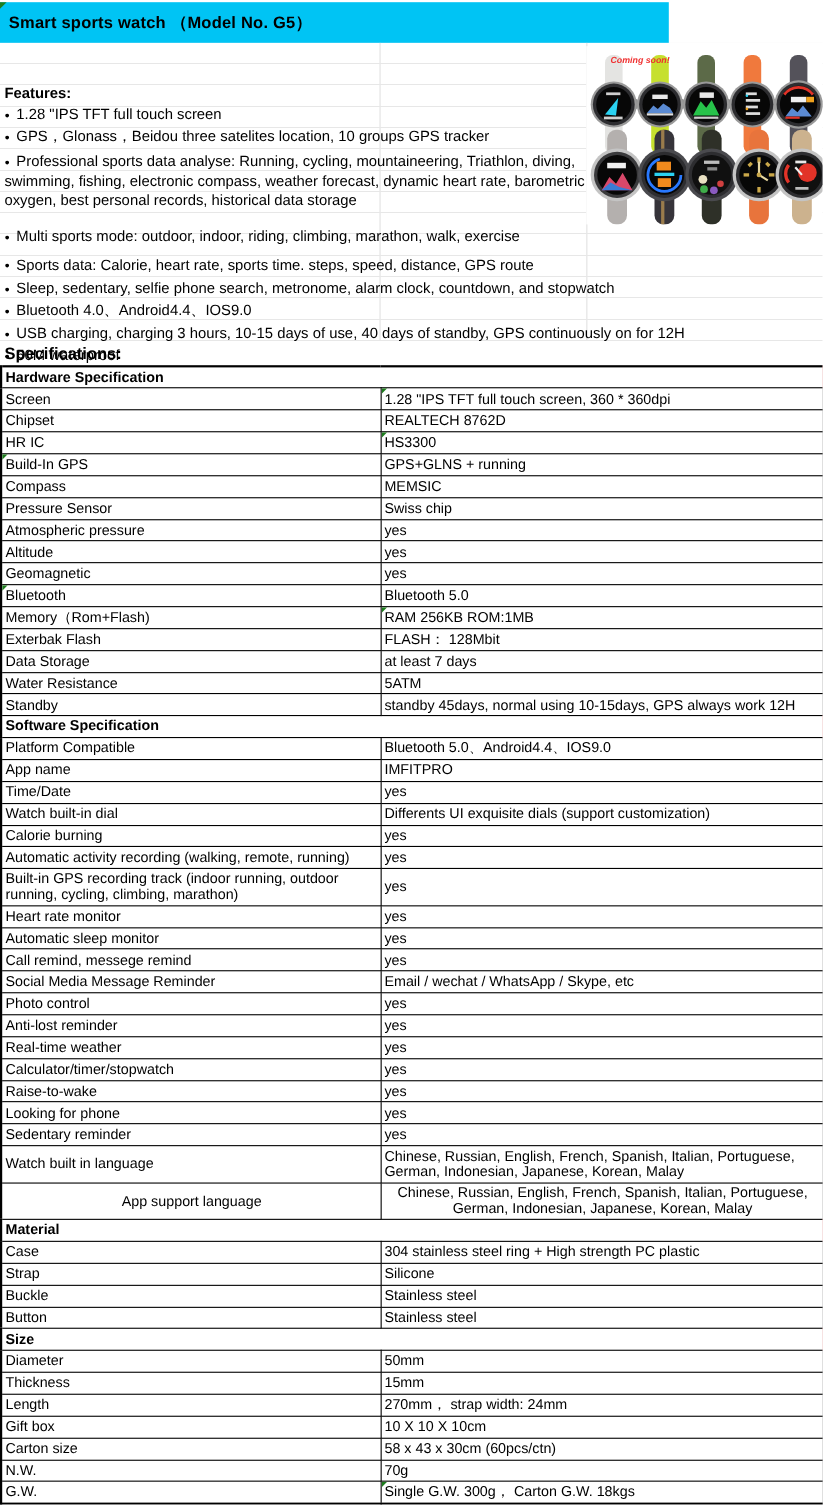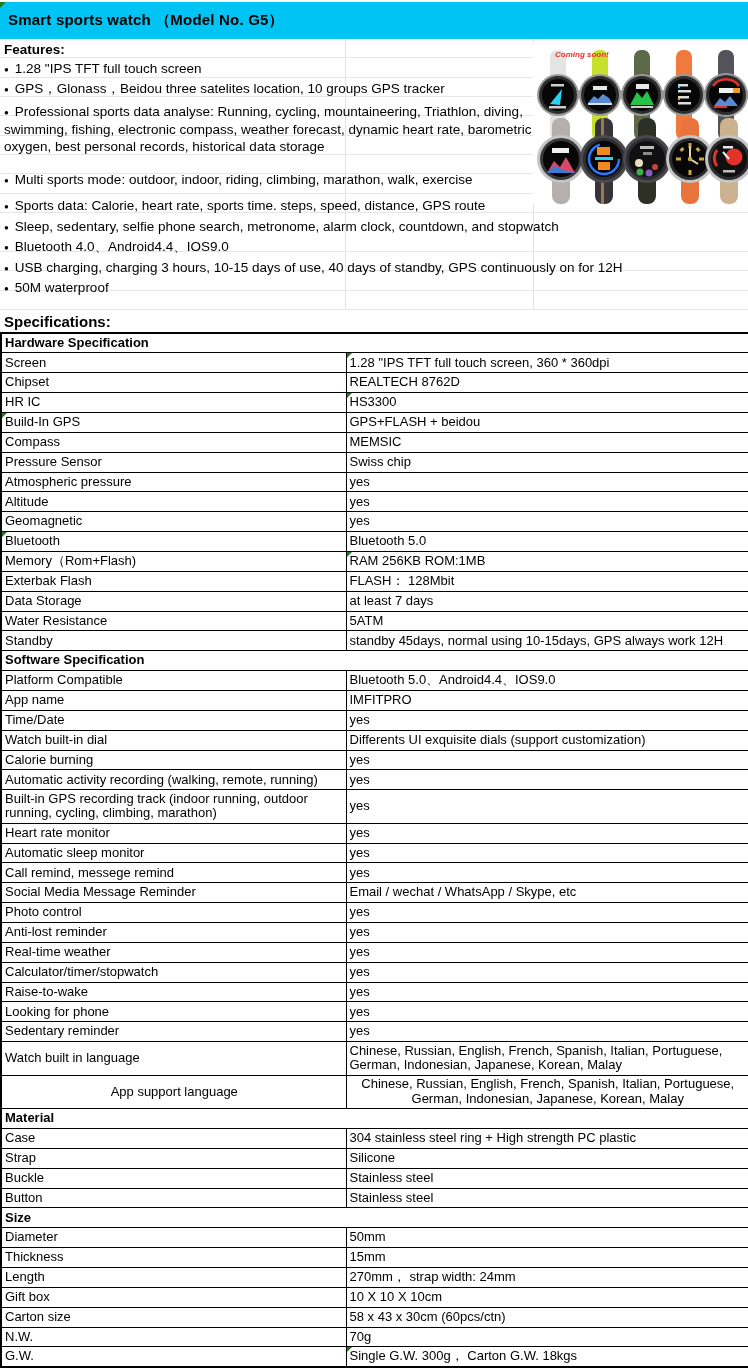--- a/index.html
+++ b/index.html
@@ -4,34 +4,34 @@
 <style>
   * { box-sizing: border-box; margin: 0; padding: 0; }
   html, body { background: #fff; }
   body { font-family: "Liberation Sans", sans-serif; color: #000; }
   #root {
     position: relative; width: 748px; height: 1368px;
     background: #fff; overflow: hidden;
   }
   
   .topbar {
-    position: absolute; left: 0; top: 2px; width: 748px; height: 37px;
+    position: absolute; left: 0; top: 2px; width: 608px; height: 37px;
     background: #00C4F4; display: flex; align-items: center; text-align: right;
   }
   .topbar .title { font-size: 15px; font-weight: bold; padding-left: 8px; letter-spacing: .2px; }
   .corner-marker {
     position: absolute; top: 0; left: 0; width: 0; height: 0;
     border-top: 6px solid #1e7d1e; border-right: 6px solid transparent;
   }
   
   .features {
     position: absolute; left: 0; top: 39px; width: 748px; height: 271px;
     background: repeating-linear-gradient(to bottom,
       transparent 0px, transparent 18.4px, #e7e7e7 18.4px, #e7e7e7 19.35px);
-    padding: 3px 0 0 4px; font-size: 13.5px; line-height: 16px;
+    padding: 38px 0 0 4px; font-size: 13.5px; line-height: 16px;
   }
   .vline { position: absolute; top: 39px; height: 271px; width: 1px; background: #e2e2e2; }
   .vline.v1 { left: 345px; } .vline.v2 { left: 533px; }
   .features-heading { font-weight: bold; margin-bottom: 3px; }
   .feature-item { margin-bottom: 3.4px; }
   .feature-item::before { content: "●"; font-size: 8px; margin-right: 6px; vertical-align: 1px; }
   .feature-item.f2 { max-width: 540px; margin-top: 5px; margin-bottom: 3px; line-height: 17px; }
   .feature-item.f3 { margin-top: 17px; }
   .feature-item.f4 { margin-top: 9px; }
   .feature-item.f8 { margin-top: 3px; }
@@ -241,21 +241,21 @@
         <tr>
           <td>Chipset</td>
           <td>REALTECH 8762D</td>
         </tr>
         <tr>
           <td>HR IC</td>
           <td class="marked">HS3300</td>
         </tr>
         <tr>
           <td class="marked">Build-In GPS</td>
-          <td>GPS+FLASH + beidou</td>
+          <td>GPS+GLNS + running</td>
         </tr>
         <tr>
           <td>Compass</td>
           <td>MEMSIC</td>
         </tr>
         <tr>
           <td>Pressure Sensor</td>
           <td>Swiss chip</td>
         </tr>
         <tr>

